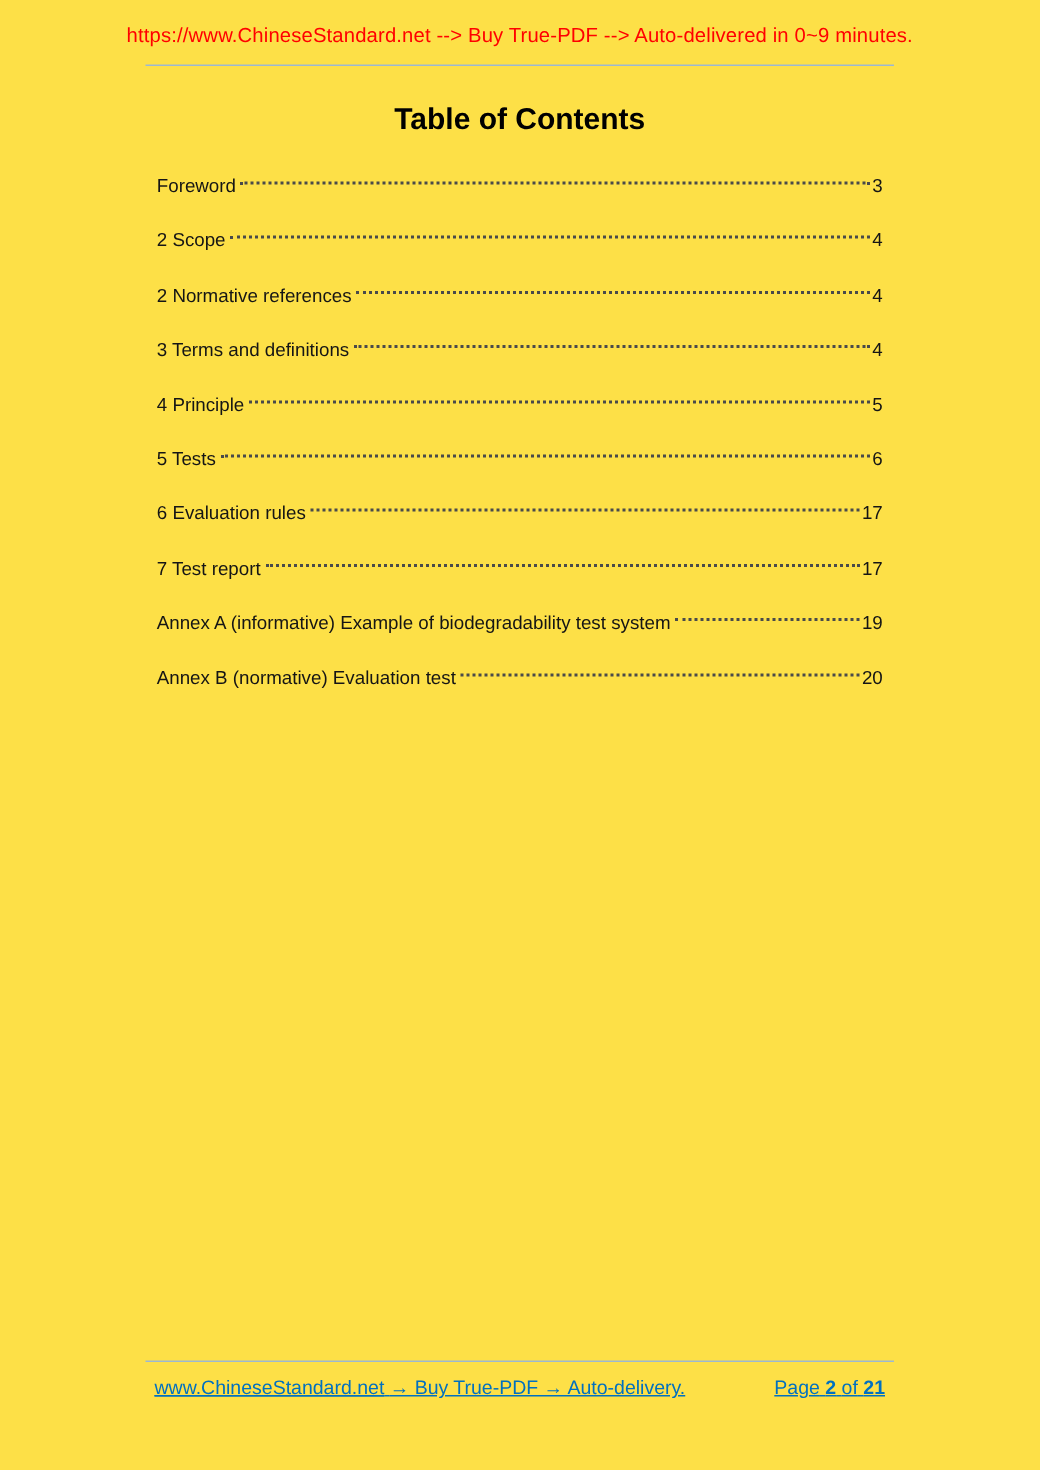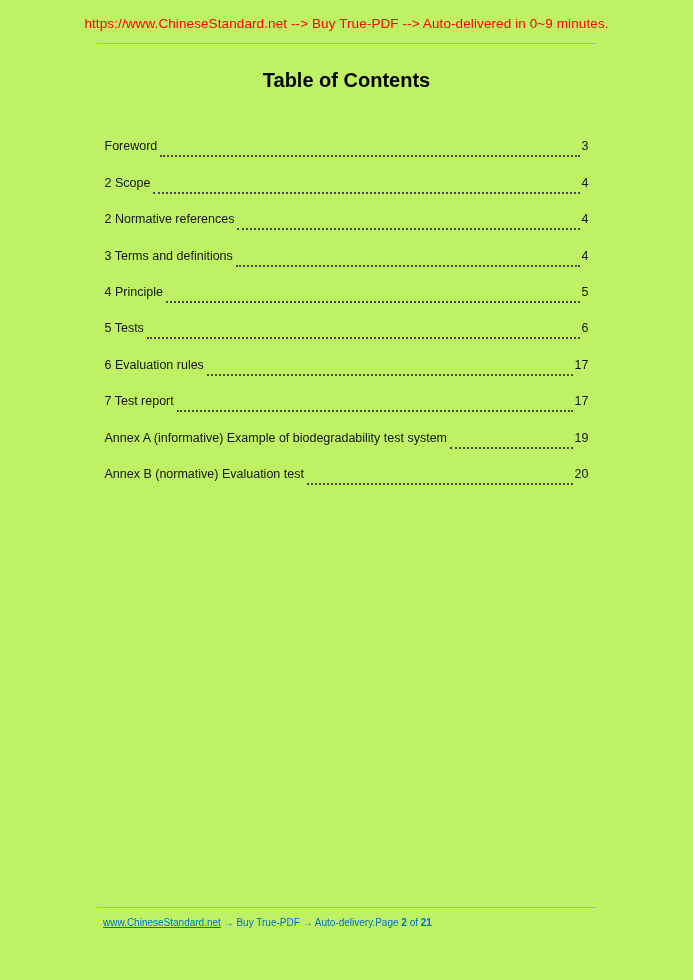--- a/index.html
+++ b/index.html
@@ -4,21 +4,21 @@
 <style>
   html, body {
     margin: 0;
     padding: 0;
     background: #ffffff;
   }
   .page {
     position: relative;
     width: 693px;
     height: 980px;
-    background: #bef264;
+    background: #fde047;
     font-family: "Liberation Sans", sans-serif;
     color: #111;
     overflow: hidden;
   }
   .promo {
     margin-top: 16px;
     text-align: center;
     color: var(--red, #ff0000);
     font-size: 13.5px;
     letter-spacing: 0.1px;
@@ -41,21 +41,21 @@
     font-size: 20px;
     font-weight: bold;
     color: #000;
   }
   .toc {
     width: 484px;
     margin: 25px auto 0 auto;
   }
   .toc-row {
     display: flex;
-    align-items: flex-end;
+    align-items: flex-start;
     height: 36.4px;
     font-size: 12.5px;
     color: #151515;
   }
   .toc-label {
     white-space: nowrap;
   }
   .toc-leader {
     flex: 1;
     height: 0;
@@ -72,25 +72,27 @@
     left: 97px;
     width: 499px;
     top: 907px;
   }
   .footer-rule {
     border-top: 1px solid #9db8d2;
     height: 0;
   }
   .footer-row {
     display: flex;
+    justify-content: space-between;
     align-items: baseline;
     margin-top: 9px;
     padding: 0 6px;
-    font-size: 10px;
+    font-size: 13px;
     color: var(--blue, #0070c0);
+    text-decoration: underline;
   }
   .footer-link {
     color: var(--blue, #0070c0);
     text-decoration: underline;
     cursor: pointer;
   }
   .footer-right b {
     font-weight: bold;
   }
 </style>

